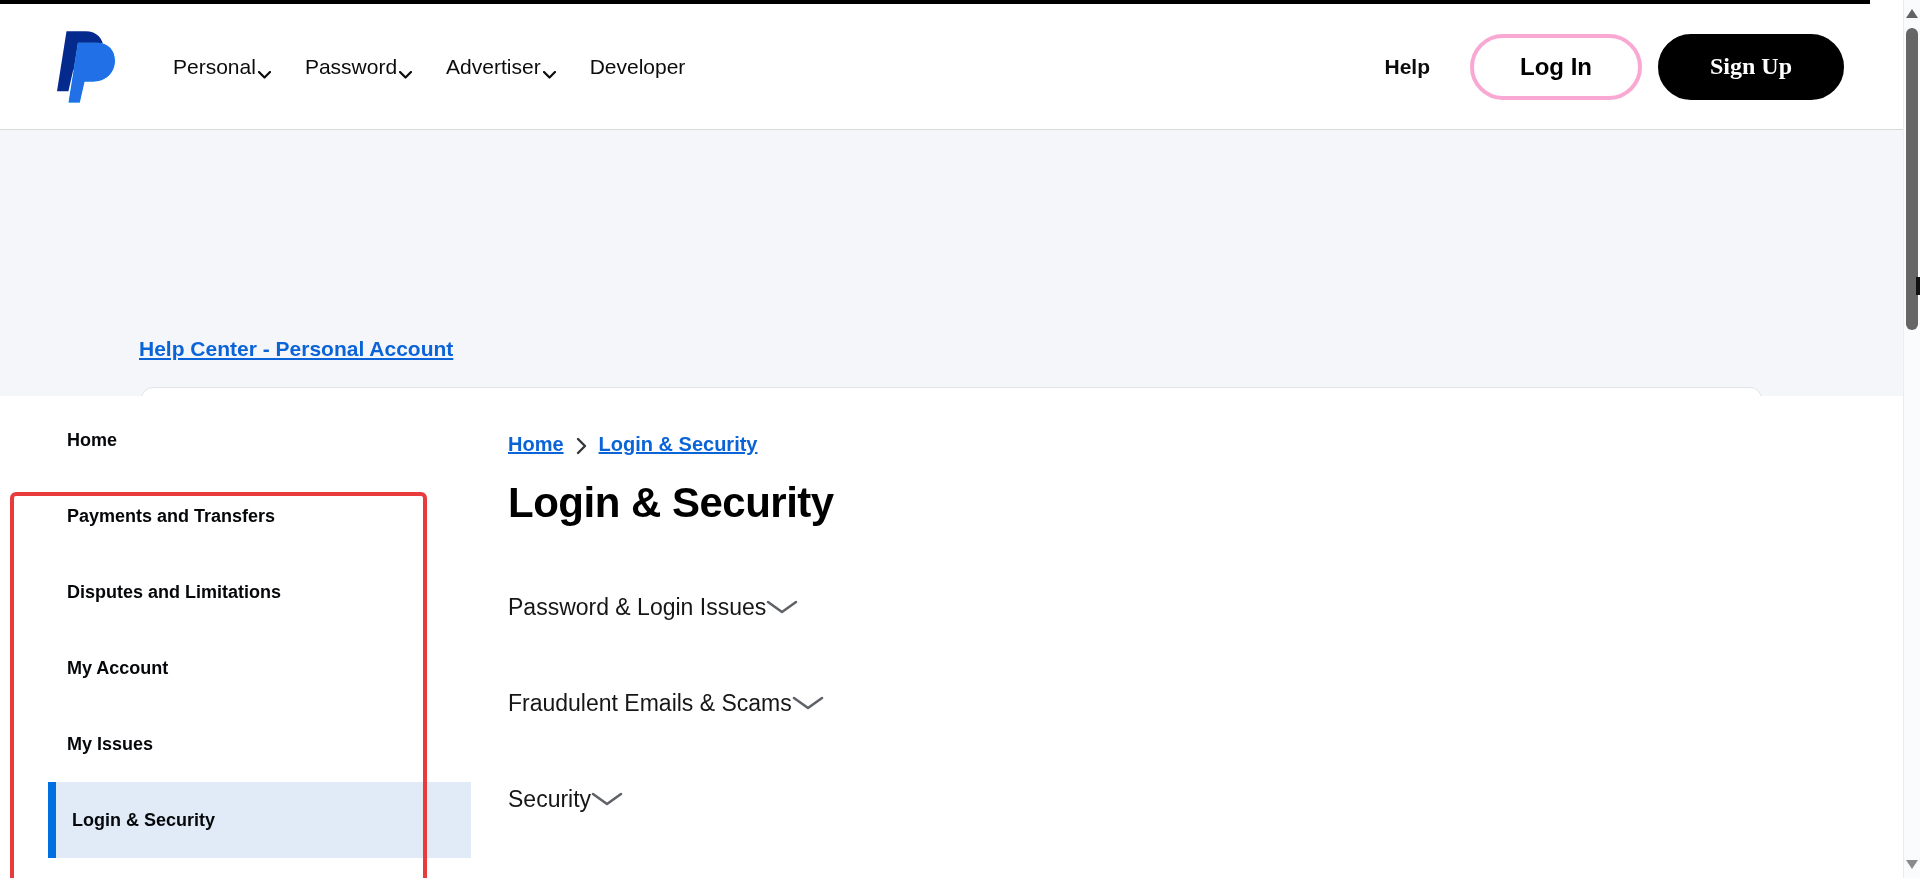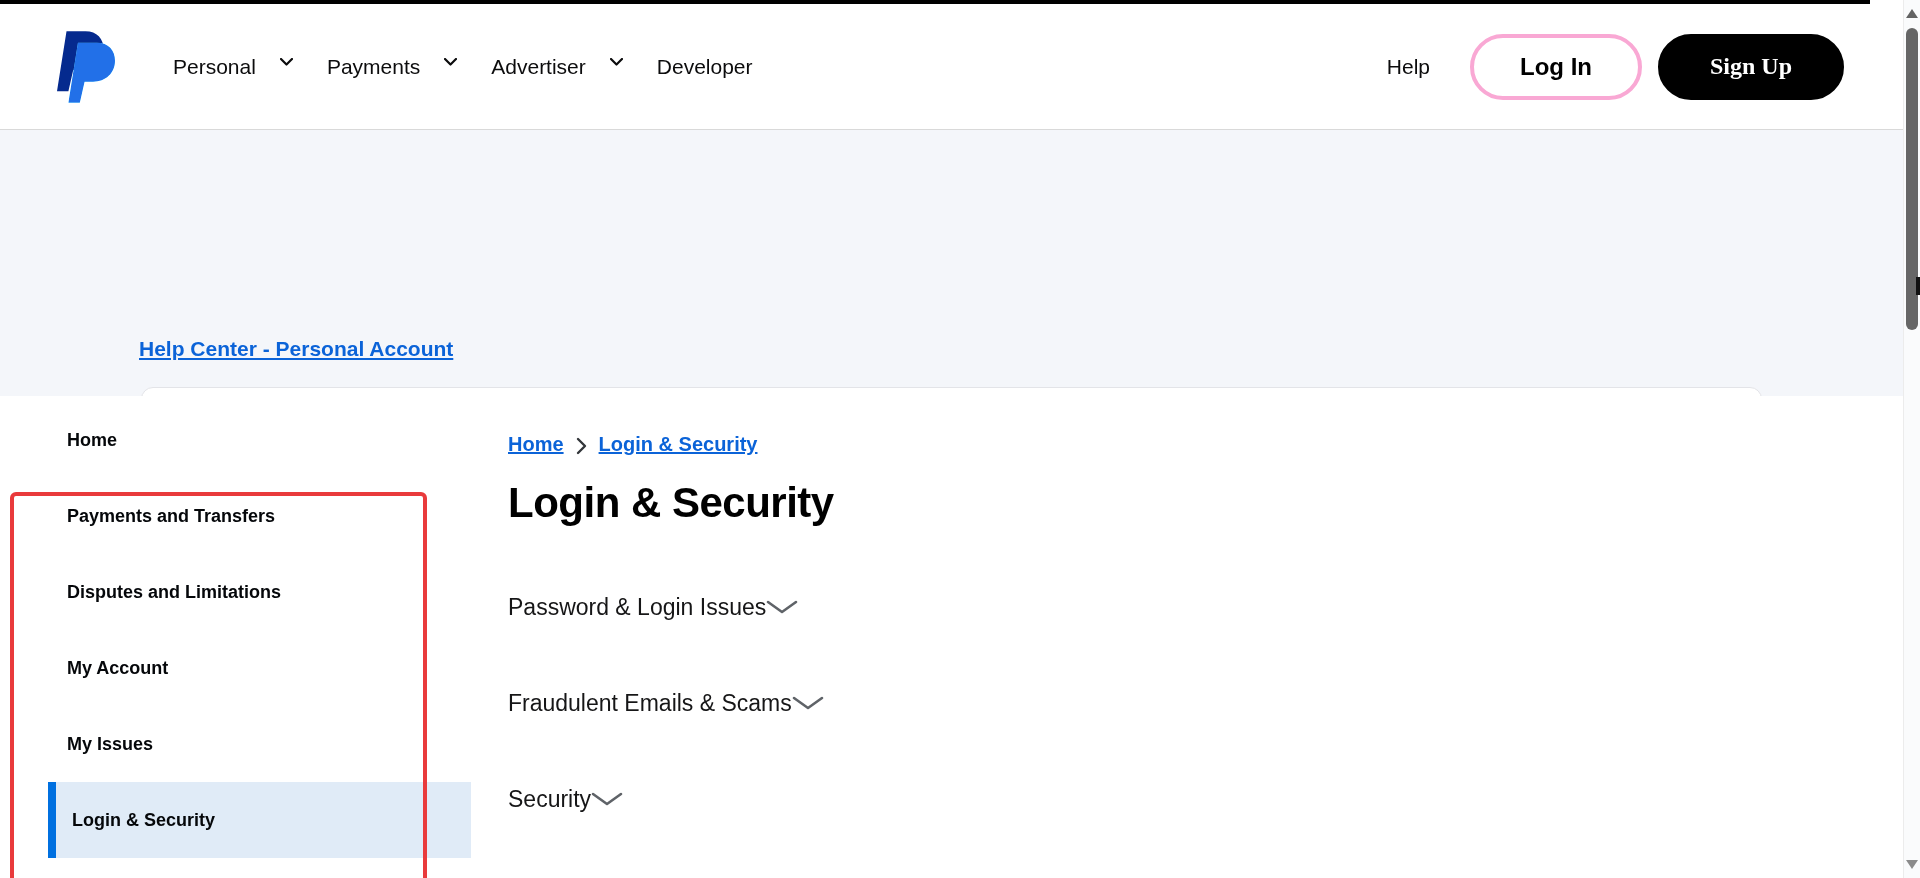--- a/index.html
+++ b/index.html
@@ -8,25 +8,25 @@
   .stage { position:relative; width:1920px; height:878px; overflow:hidden; }
 
   
   .topline { position:absolute; left:0; top:0; width:1870px; height:4px; background:#000; }
 
   
   .navbar { position:absolute; left:0; top:4px; width:1903px; height:126px; background:#fff;
             border-bottom:1px solid #d9d9d9; display:flex; align-items:center; }
   .logo-wrap { margin-left:57px; width:60px; height:74px; display:flex; align-items:center; }
   .nav-links { display:flex; align-items:center; margin-left:56px; gap:34px; }
-  .nav-item { display:flex; align-items:flex-start; gap:24px; font-size:21px; font-weight:500;
+  .nav-item { display:flex; align-items:flex-end; gap:2px; font-size:21px; font-weight:500;
               color:#0c0c0d; cursor:pointer; }
   .nav-chev { width:13px; height:8px; margin-top:3px; }
   .nav-right { margin-left:auto; margin-right:59px; display:flex; align-items:center; }
-  .help-link { font-size:21px; font-weight:400; margin-right:40px; cursor:pointer; }
+  .help-link { font-size:21px; font-weight:700; margin-right:40px; cursor:pointer; }
   .btn { height:66px; border-radius:33px; display:flex; align-items:center; justify-content:center;
          font-size:24px; font-weight:700; cursor:pointer; }
   .btn-login { width:172px; background:#fff; border:4px solid #f9a8d4; color:#000; margin-right:16px; }
   .btn-signup { width:186px; background:#000; border:4px solid #000; color:#fff;font-family:Liberation Serif, serif; }
 
   
   .hero { position:absolute; left:0; top:130px; width:1903px; height:284px; background:#f4f6fa; }
   .hero-link { position:absolute; left:139px; top:207px; font-size:21px; font-weight:700;
                color:#0b63d8; text-decoration:underline; cursor:pointer;text-align:right; }
   .searchbar { position:absolute; left:141px; top:257px; width:1621px; height:92px; background:#fff;
@@ -99,21 +99,21 @@
     </div>
 
     <div class="nav-links">
       <div class="nav-item">
         <span>Personal</span>
         <svg class="nav-chev" viewBox="0 0 13 8">
           <polyline points="1,1 6.5,6.5 12,1" fill="none" stroke="#0c0c0d" stroke-width="2.2" stroke-linecap="round" stroke-linejoin="round"></polyline>
         </svg>
       </div>
       <div class="nav-item">
-        <span>Payments</span>
+        <span>Password</span>
         <svg class="nav-chev" viewBox="0 0 13 8">
           <polyline points="1,1 6.5,6.5 12,1" fill="none" stroke="#0c0c0d" stroke-width="2.2" stroke-linecap="round" stroke-linejoin="round"></polyline>
         </svg>
       </div>
       <div class="nav-item">
         <span>Advertiser</span>
         <svg class="nav-chev" viewBox="0 0 13 8">
           <polyline points="1,1 6.5,6.5 12,1" fill="none" stroke="#0c0c0d" stroke-width="2.2" stroke-linecap="round" stroke-linejoin="round"></polyline>
         </svg>
       </div>

